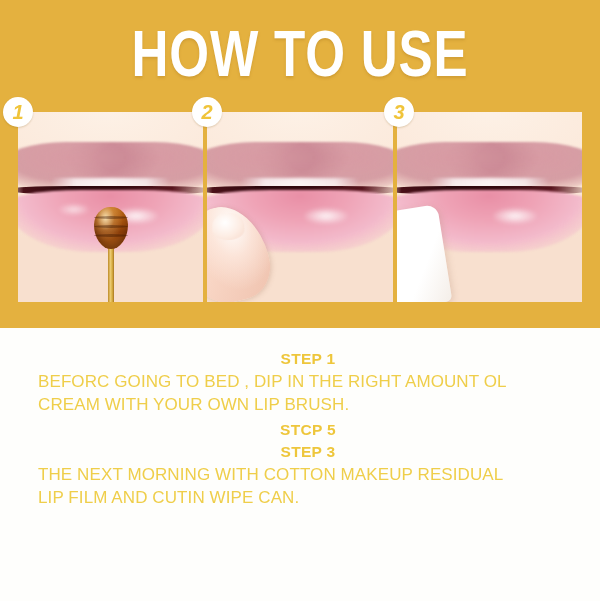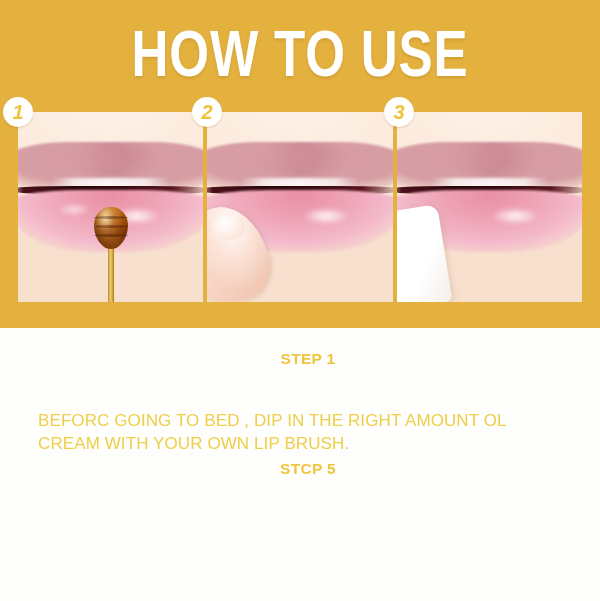--- a/index.html
+++ b/index.html
@@ -183,21 +183,20 @@
     letter-spacing:.3px;
     text-align:center;
   }
   .step-body {
     color:#EFCE4A;
     font-size:17px;
     line-height:23px;
     letter-spacing:.1px;
     margin-bottom:3px;
     white-space:pre-line;
-    margin-top:39px;
   }
 </style>
 </head>
 <body>
 
 <div class="page">
 
   <div class="gold-band"></div>
 
   <div class="title">HOW TO USE</div>
@@ -250,15 +249,20 @@
 
   <div class="steps">
     <div>
       <div class="step-head">STEP 1</div>
       <div class="step-body">BEFORC GOING TO BED , DIP IN THE RIGHT AMOUNT OL
 CREAM WITH YOUR OWN LIP BRUSH.</div>
     </div>
     <div>
       <div class="step-head">STCP 5</div>
     </div>
+    <div>
+      <div class="step-head">STEP 3</div>
+      <div class="step-body">THE NEXT MORNING WITH COTTON MAKEUP RESIDUAL
+LIP FILM AND CUTIN WIPE CAN.</div>
+    </div>
   </div>
 
 </div>
 
 </body></html>

